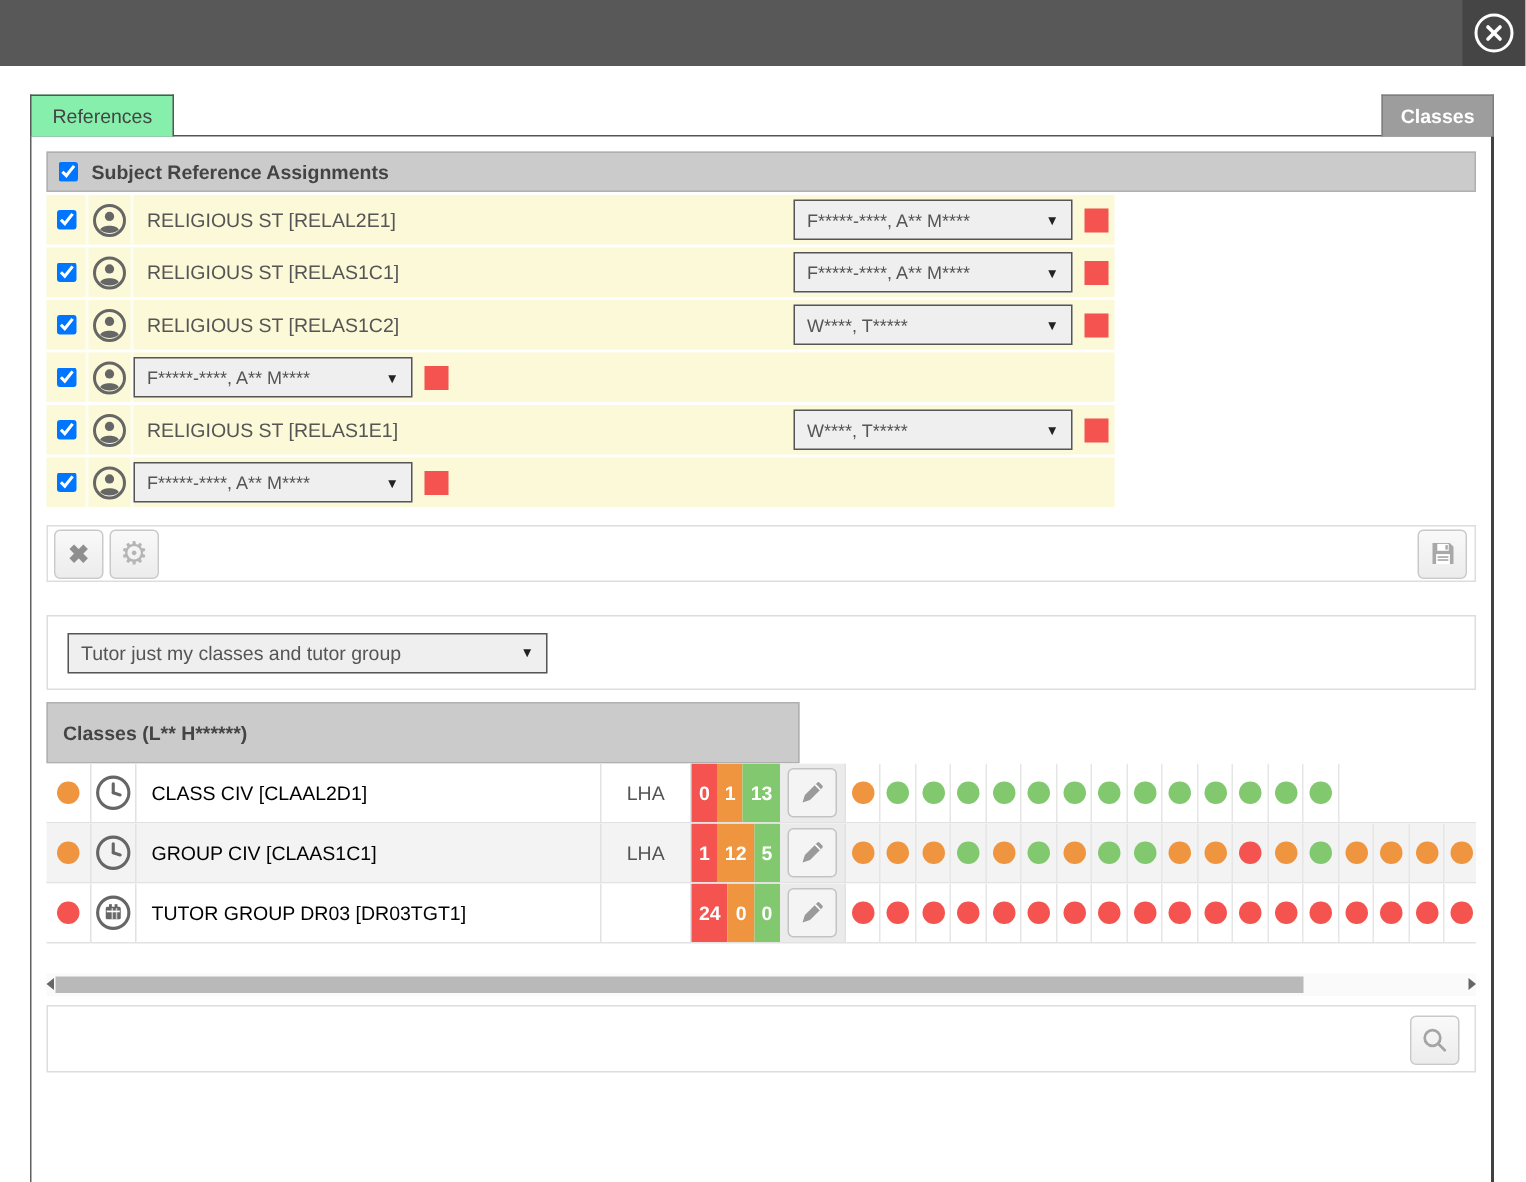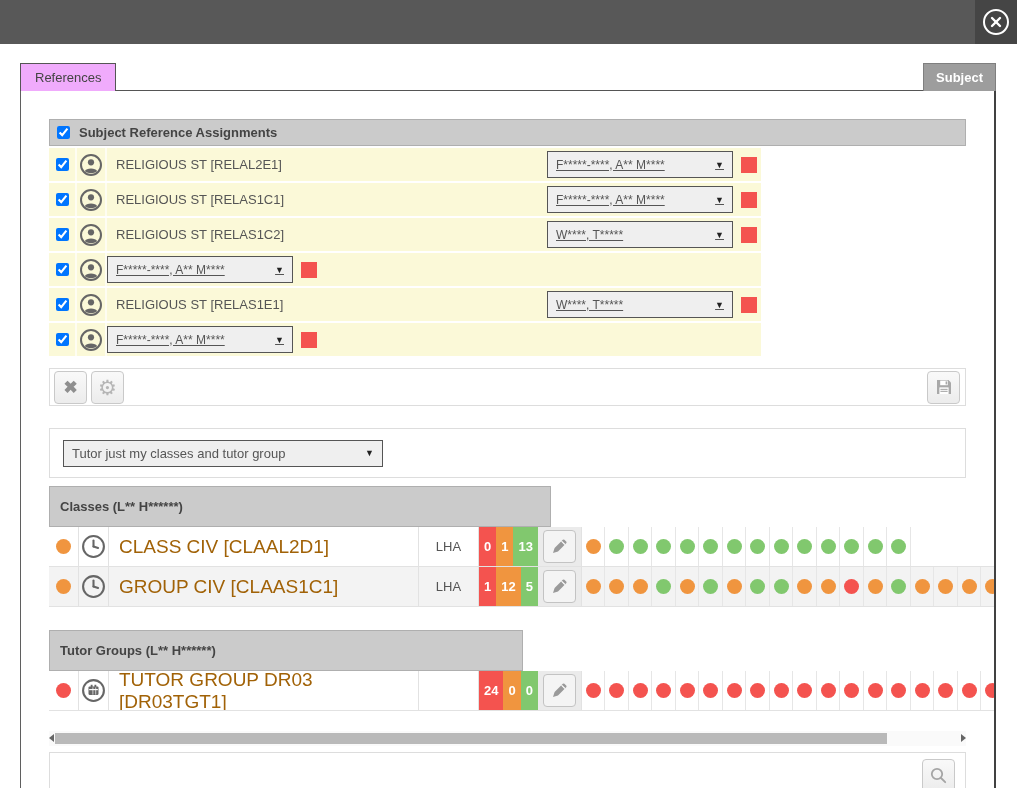--- a/index.html
+++ b/index.html
@@ -10,38 +10,38 @@
     position:relative;
   }
   
   .titlebar { height:44px; background:#585858; display:flex; align-items:center; position:relative; }
   .titlebar .title { margin-left:20px; font-size:15px; color:#fff; letter-spacing:.2px; }
   .close-box { position:absolute; right:0; top:0; width:42px; height:44px; background:#454545;
     display:flex; align-items:center; justify-content:center; cursor:pointer; }
   
   .tabs { position:relative; margin:18px 0 0 20px; width:976px; height:28px; }
   .tab { font-size:13px; }
-  .tab-active { position:absolute; left:0; bottom:-1px; background:#f0abfc; color:#444;
+  .tab-active { position:absolute; left:0; bottom:-1px; background:#86efac; color:#444;
     border:1px solid #555; border-bottom:none; padding:6px 14px 6px; z-index:2; }
   .tab-inactive { position:absolute; right:0; bottom:-1px; background:#9d9d9d; color:#fff; font-weight:700;
     border:1px solid #7f7f7f; border-bottom:none; padding:6px 12px 6px; z-index:2; }
   
   .panel { margin-left:20px; width:976px; height:699px; background:#fff;
     border-top:1px solid #555; border-left:1px solid #5f5f5f; border-right:2px solid #414141;
-    padding:28px; position:relative; overflow:hidden; }
+    padding:10px; position:relative; overflow:hidden; }
   
   .sa-header { height:27px; background:#cbcbcb; border:1px solid #afafaf; display:flex;
     align-items:center; gap:9px; padding-left:7px; margin-bottom:2px; }
   .sa-header .hdr-label { font-size:13px; font-weight:600; color:#444; }
   .sa-row { width:712px; height:33px; margin-bottom:2px; background:#fbf9d8; display:flex; align-items:center; }
   .sa-cb, .sa-ic { width:28px; height:100%; display:flex; align-items:center; justify-content:center;
     border-right:2px solid #fefdf2; }
   .sa-ic { width:30px; }
   .sa-name { flex:1; padding-left:9px; font-size:13px; color:#555; height:100%; display:flex; align-items:center; }
-  .sa-selcell { width:190px; display:flex; align-items:center;text-decoration:underline; }
+  .sa-selcell { width:190px; display:flex; align-items:center; }
   .select-box { width:186px; height:27px; border:1px solid #555; background:#efefef; display:flex;
     align-items:center; justify-content:space-between; padding:0 8px; font-size:12px; color:#555; cursor:pointer; }
   .select-caret { font-size:9px; color:#222; }
   .sa-status { width:24px; display:flex; align-items:center; justify-content:center; }
   .status-square { width:16px; height:16px; }
   
   .toolbar { margin-top:12px; border:1px solid #ddd; height:38px; display:flex; align-items:center; padding:0 4px; }
   .btn { width:33px; height:33px; border:1px solid #c9c9c9; border-radius:4px;
     background:linear-gradient(#f9f9f9,#ececec); display:flex; align-items:center; justify-content:center;
     margin-right:4px; cursor:pointer; }
@@ -53,21 +53,21 @@
   
   .grp-header { margin-top:8px; width:502px; height:41px; background:#cbcbcb; border:1px solid #afafaf;
     display:flex; align-items:center; padding-left:10px; font-size:13px; font-weight:600; color:#444; }
   .grp-header.tutor { margin-top:23px; width:474px; }
   .grp-row { width:953px; height:40px; display:flex; align-items:stretch; border-bottom:1px solid #e2e2e2;
     overflow:hidden; background:#fff; }
   .grp-row.alt { background:#f3f3f3; }
   .g-cell { display:flex; align-items:center; justify-content:center; border-right:1px solid #e2e2e2; flex:none; }
   .g-dotcell { width:30px; }
   .g-iconcell { width:30px; }
-  .g-name { width:310px; justify-content:flex-start; padding-left:10px; font-size:19px; color:#a16207; }
+  .g-name { width:310px; justify-content:flex-start; padding-left:10px; font-size:13px; color:#000000; }
   .g-teacher { width:60px; font-size:13px; color:#555; }
   .g-count { min-width:15px; padding:0 5px; color:#fff; font-size:13px; font-weight:600; border-right:none; }
   .g-pencilcell { width:44px; background:#ebebeb; }
   .pencil-btn { width:33px; height:33px; border:1px solid #c3c3c3; border-radius:4px; background:#f4f4f4;
     display:flex; align-items:center; justify-content:center; cursor:pointer; }
   .dotcells { display:flex; flex:1; overflow:hidden; }
   .dcell { width:23.5px; flex:none; display:flex; align-items:center; justify-content:center;
     border-right:1px solid #e6e6e6; }
   .dot { width:15px; height:15px; border-radius:50%; }
   
@@ -92,21 +92,21 @@
     <svg width="28" height="28" viewBox="0 0 28 28">
       <circle cx="14" cy="14" r="12" fill="none" stroke="#fff" stroke-width="2"></circle>
       <line x1="10" y1="10" x2="18" y2="18" stroke="#fff" stroke-width="2.4" stroke-linecap="round"></line>
       <line x1="18" y1="10" x2="10" y2="18" stroke="#fff" stroke-width="2.4" stroke-linecap="round"></line>
     </svg>
   </span>
 </div>
 
 <div class="tabs">
   <span class="tab tab-active">References</span>
-  <span class="tab tab-inactive">Subject</span>
+  <span class="tab tab-inactive">Classes</span>
 </div>
 
 <div class="panel">
 
   <div class="sa-header">
     <input type="checkbox" id="sa-hdr-cb" checked="" style="">
     <span class="hdr-label">Subject Reference Assignments</span>
   </div>
   <div id="sa-rows">
   <div class="sa-row">
@@ -422,21 +422,20 @@
           <span class="dcell">
             <span class="dot" style="background: rgb(240, 149, 63);"></span>
           </span>
           <span class="dcell">
             <span class="dot" style="background: rgb(240, 149, 63);"></span>
           </span>
         </span>
   </div>
 </div>
 
-  <div class="grp-header tutor">Tutor Groups (L** H******)</div>
   <div id="tutor-rows">
   <div class="grp-row">
     <span class="g-cell g-dotcell">
       <span class="dot js-status" style="background: rgb(244, 83, 79);"></span>
     </span>
     <span class="g-cell g-iconcell js-iconcell">
 
       <svg class="js-icon-tutor" width="25" height="25" viewBox="0 0 24 24">
         <circle cx="12" cy="12" r="10" fill="none" stroke="#666" stroke-width="2"></circle>
         <rect x="7.2" y="8.2" width="9.6" height="8" rx="1" fill="#666"></rect>

